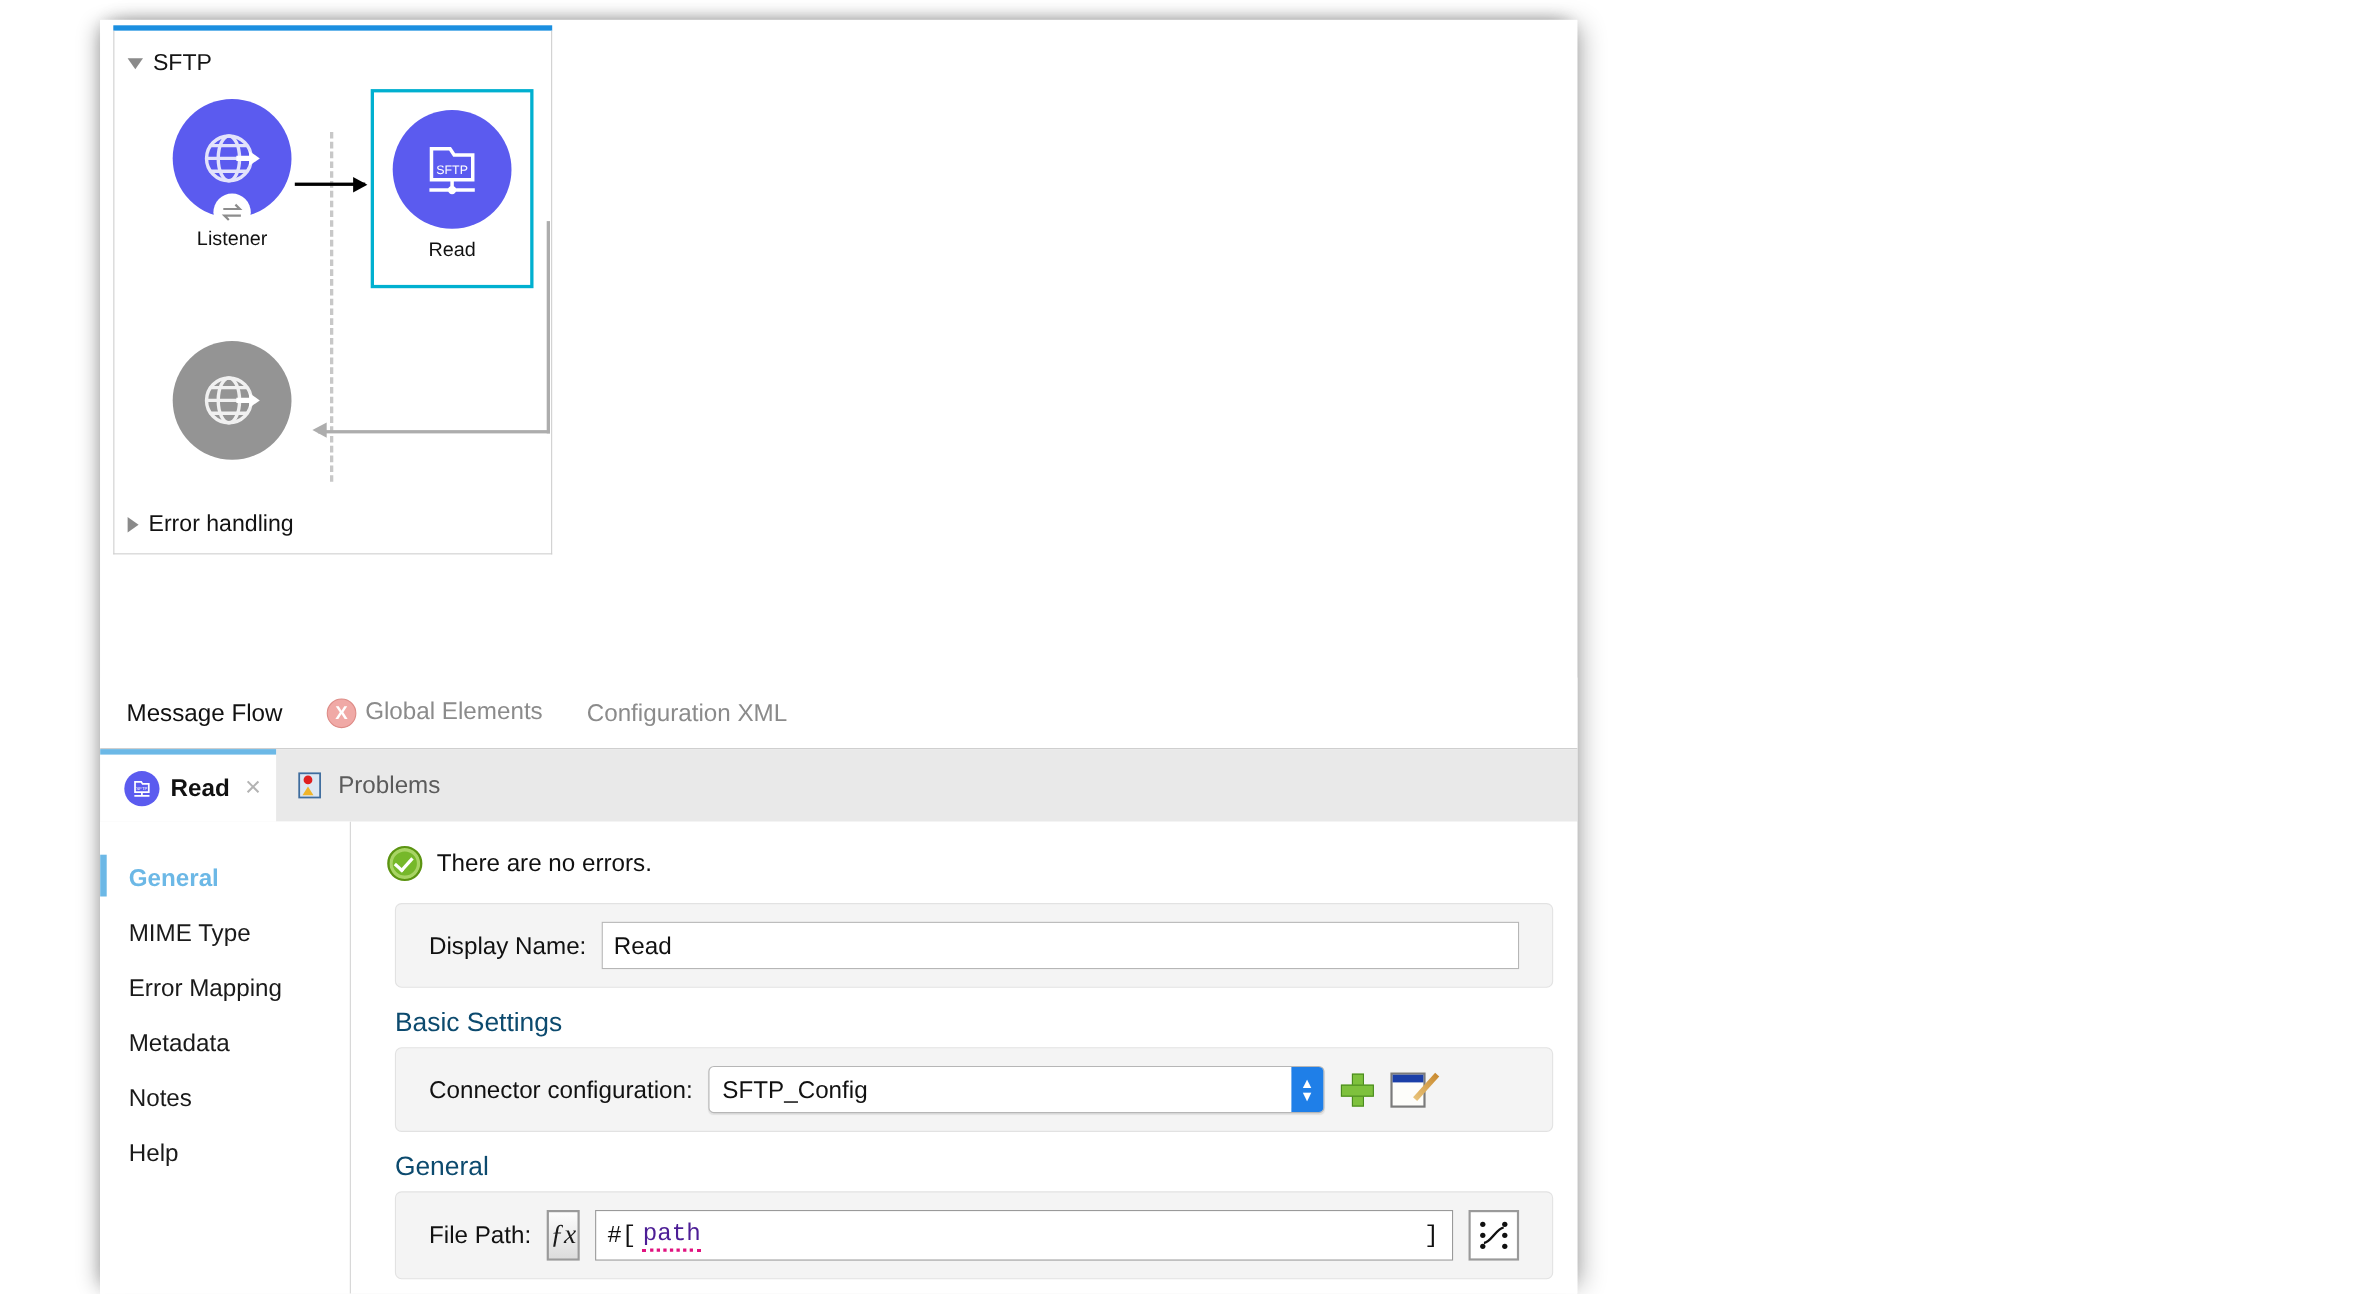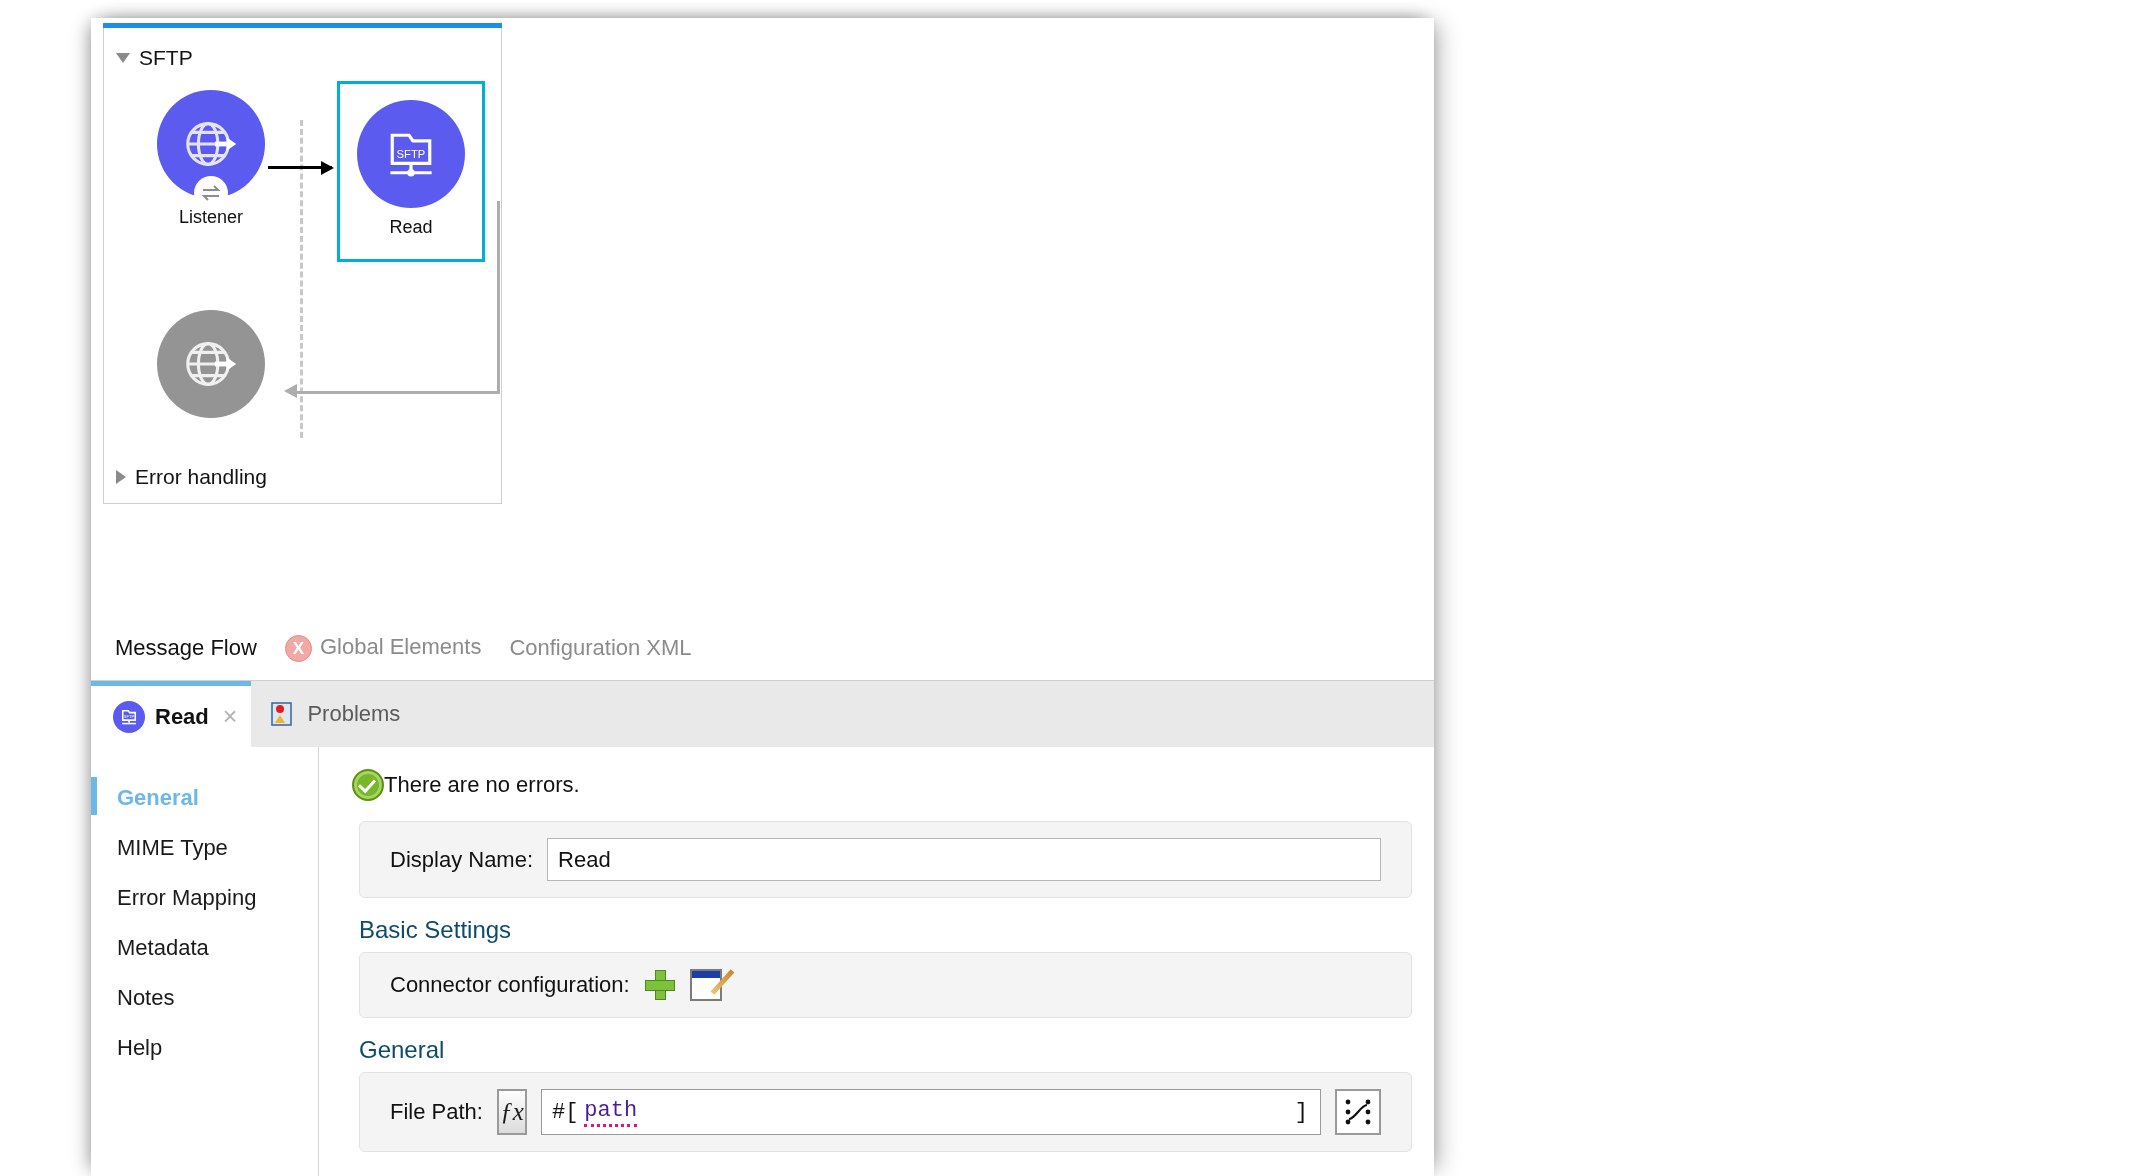--- a/index.html
+++ b/index.html
@@ -197,21 +197,21 @@
   #view-tabs {
     position: absolute;
     left: 0;
     top: 598px;
     width: 1529px;
     height: 64px;
     display: flex;
     align-items: center;
     padding-left: 12px;
     box-sizing: border-box;
-    gap: 4px;
+    gap: 16px;
     background: #ffffff;
   }
   .view-tab {
     font-size: 22px;
     padding: 0 12px;
     white-space: nowrap;
   }
   .view-tab.active { color: #111111; font-weight: normal; }
   .view-tab.muted  { color: #8b8b8b; }
   .err-badge {
@@ -308,20 +308,21 @@
   #prop-content {
     flex: 1;
     padding: 22px 0 0 18px;
     box-sizing: border-box;
     position: relative;
     overflow: hidden;
   }
   #no-errors-row {
     display: flex;
     align-items: center;
+    gap: 13px;
     font-size: 22px;
     color: #111111;
     padding-left: 15px;
     margin-bottom: 20px;
   }
   .ok-icon {
     width: 28px; height: 28px;
     border-radius: 50%;
     background: #76b82a;
     border: 2px solid #5c9412;
@@ -634,20 +635,27 @@
         </div>
 
         <div class="fieldset" style="margin-top:4px;">
           <span class="f-label">Display Name:</span>
           <span class="text-input">Read</span>
         </div>
 
         <div class="group-title">Basic Settings</div>
         <div class="fieldset">
           <span class="f-label">Connector configuration:</span>
+          <span class="combo">
+            <span>SFTP_Config</span>
+            <span class="combo-arrows">
+              <span>▲</span>
+              <span>▼</span>
+            </span>
+          </span>
           <span class="icon-btn-plus"></span>
           <span class="icon-btn-edit"></span>
         </div>
 
         <div class="group-title">General</div>
         <div class="fieldset">
           <span class="f-label">File Path:</span>
           <span class="fx-btn">ƒx</span>
           <span class="expr-input">
             <span>#[</span>

